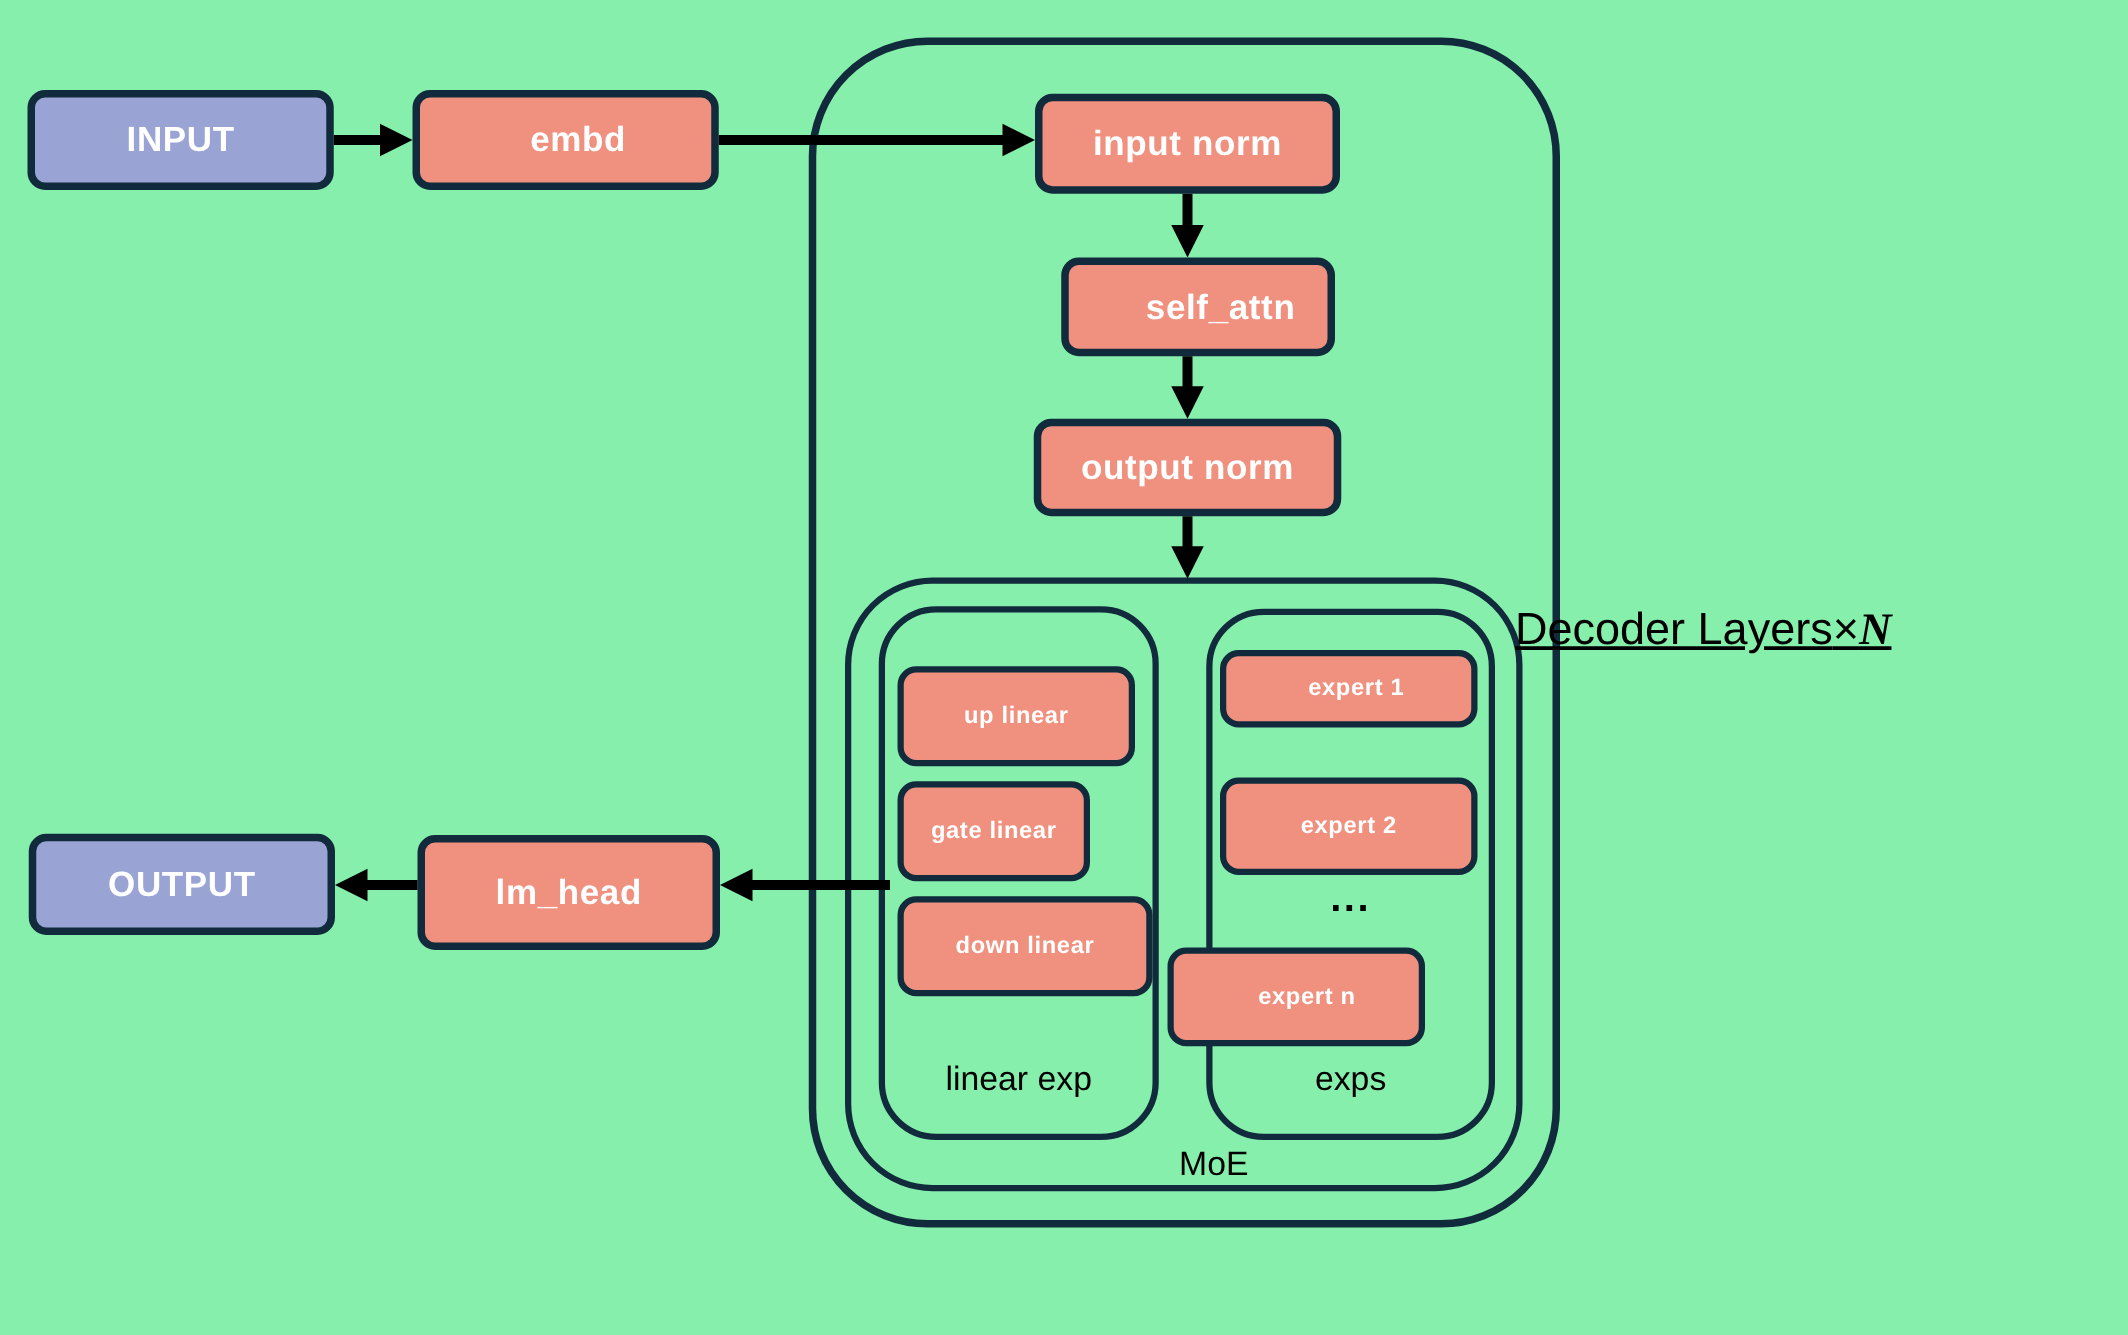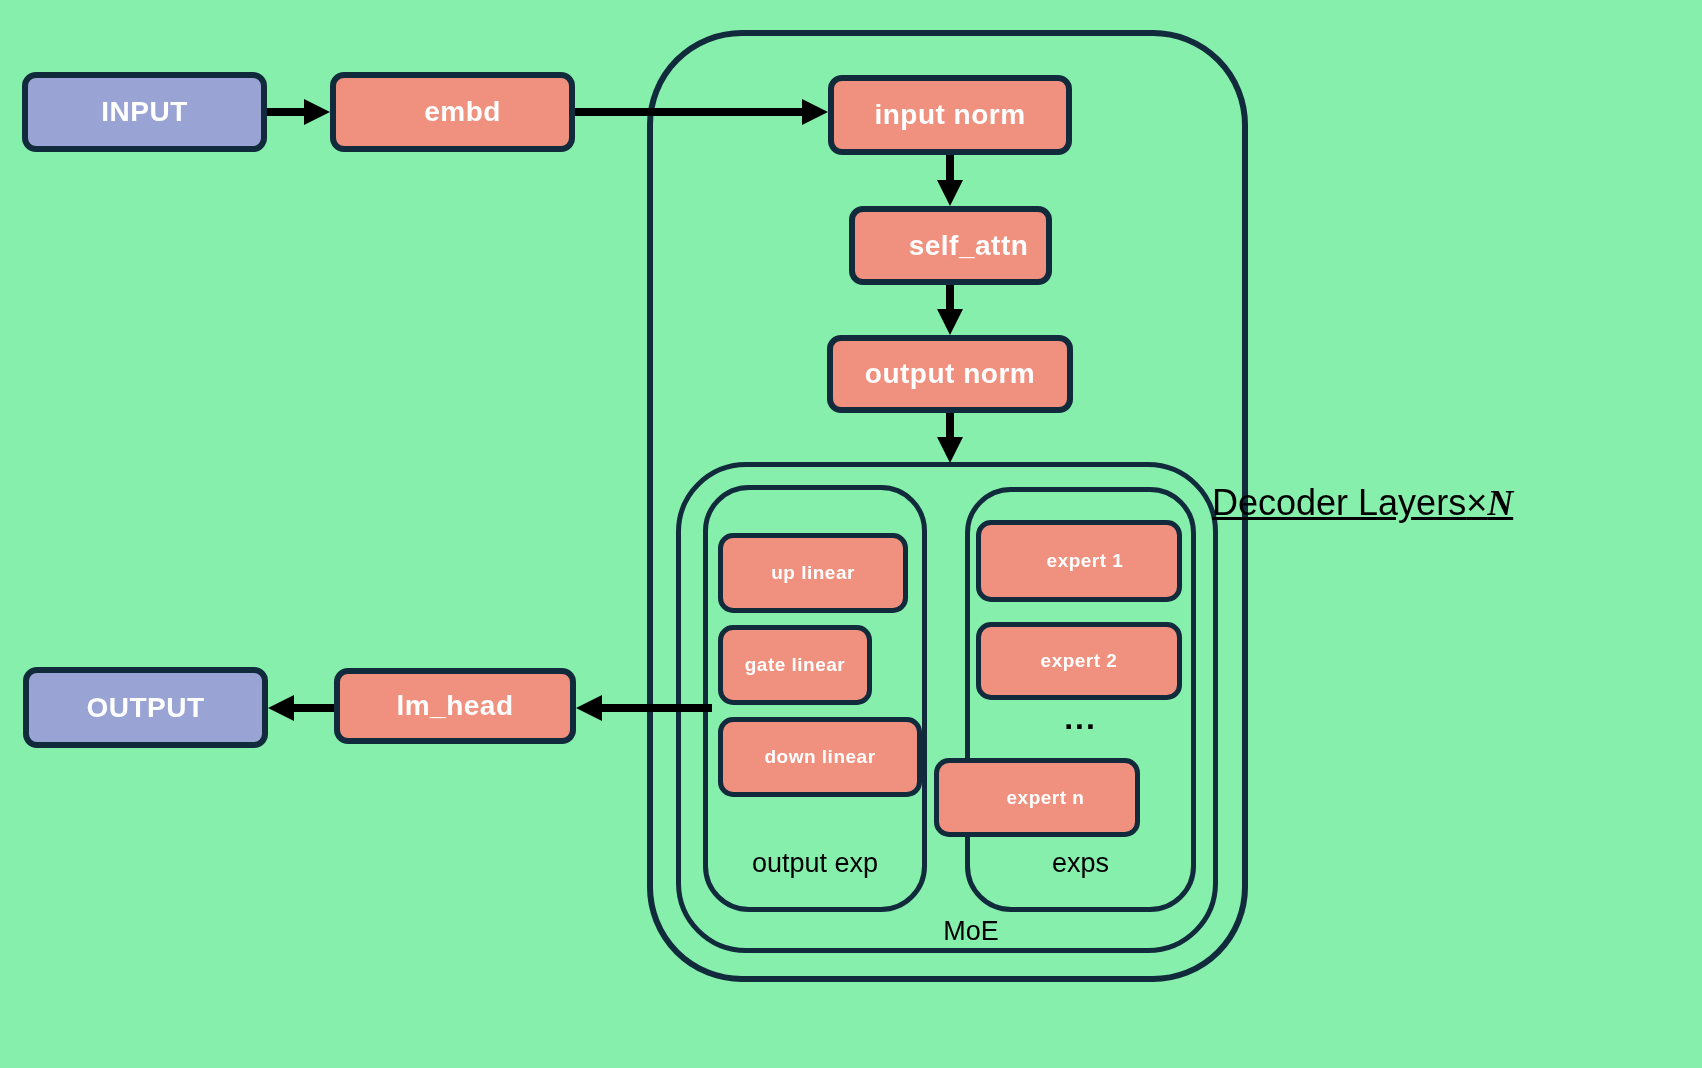--- a/index.html
+++ b/index.html
@@ -59,53 +59,53 @@
 
   <div class="box io" style="left:22px;top:72px;width:245px;height:80px;">
     <span>INPUT</span>
   </div>
   <div class="box blk" style="left:330px;top:72px;width:245px;height:80px;padding-left:20px;">
     <span>embd</span>
   </div>
   <div class="box blk" style="left:828px;top:75px;width:244px;height:80px;">
     <span>input norm</span>
   </div>
-  <div class="box blk" style="left:849px;top:206px;width:203px;height:79px;padding-left:36px;">
+  <div class="box blk" style="left:849px;top:206px;width:219px;height:79px;padding-left:36px;">
     <span>self_attn</span>
   </div>
   <div class="box blk" style="left:827px;top:335px;width:246px;height:78px;">
     <span>output norm</span>
   </div>
 
   <div class="box blk small" style="left:718px;top:533px;width:190px;height:80px;">
     <span>up linear</span>
   </div>
   <div class="box blk small" style="left:718px;top:625px;width:154px;height:80px;">
     <span>gate linear</span>
   </div>
   <div class="box blk small" style="left:718px;top:717px;width:204px;height:80px;">
     <span>down linear</span>
   </div>
-  <div class="lbl" style="left:703px;top:848px;width:224px;">output exp</div>
+  <div class="lbl" style="left:703px;top:848px;width:224px;">linear exp</div>
 
-  <div class="box blk small" style="left:976px;top:520px;width:206px;height:82px;padding-left:12px;">
+  <div class="box blk small" style="left:976px;top:520px;width:206px;height:62px;padding-left:12px;">
     <span>expert 1</span>
   </div>
   <div class="box blk small" style="left:976px;top:622px;width:206px;height:78px;">
     <span>expert 2</span>
   </div>
   <div class="lbl dots" style="left:965px;top:700px;width:231px;">...</div>
   <div class="box blk small" style="left:934px;top:758px;width:206px;height:79px;padding-left:17px;">
     <span>expert n</span>
   </div>
   <div class="lbl" style="left:965px;top:848px;width:231px;">exps</div>
 
   <div class="lbl" style="left:700px;top:916px;width:542px;">MoE</div>
 
-  <div class="box blk" style="left:334px;top:668px;width:242px;height:76px;">
+  <div class="box blk" style="left:334px;top:668px;width:242px;height:92px;">
     <span>lm_head</span>
   </div>
   <div class="box io" style="left:23px;top:667px;width:245px;height:81px;">
     <span>OUTPUT</span>
   </div>
 
   <div class="decoder-label">
     <span>Decoder Layers</span><span>×</span><span class="nvar">N</span>
   </div>
 

